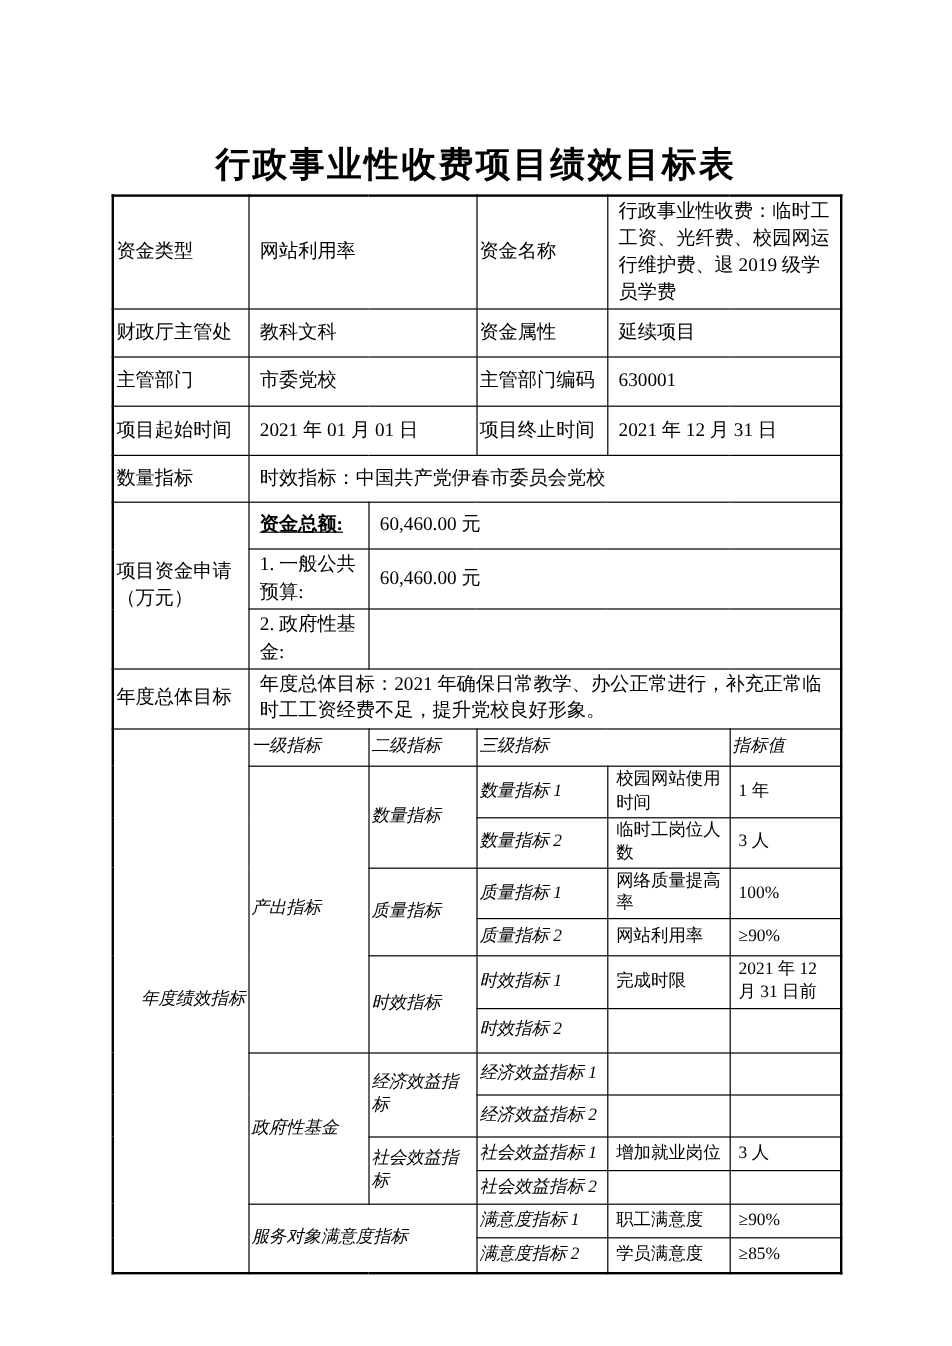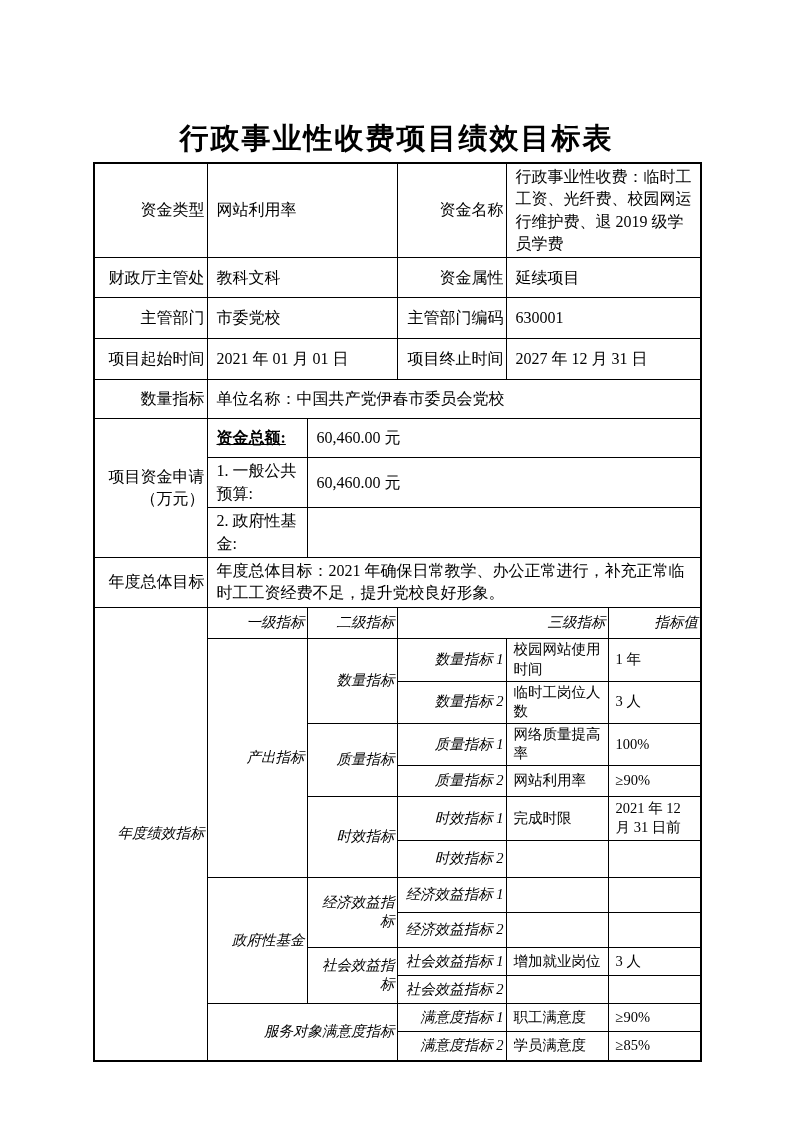--- a/index.html
+++ b/index.html
@@ -39,21 +39,21 @@
     border: 1px solid #000;
     font-weight: normal;
     font-size: 16px;
     line-height: 1.4;
     padding: 2px 4px;
     vertical-align: middle;
     word-break: break-all;
     overflow: hidden;
   }
   td.lab {
-    text-align: right;
+    text-align: left;
     padding: 2px 2px;
   }
   td.val {
     text-align: left;
     padding: 2px 6px 2px 9px;
   }
   td.bold { font-weight: bold; text-decoration: underline; }
   
   tr.perf td, tr.perf th {
     font-size: 14.5px;
@@ -99,26 +99,26 @@
     <tr style="height:41px">
       <td class="lab">主管部门</td>
       <td class="val" colspan="2">市委党校</td>
       <td class="lab">主管部门编码</td>
       <td class="val" colspan="2">630001</td>
     </tr>
     <tr style="height:41px">
       <td class="lab">项目起始时间</td>
       <td class="val" colspan="2">2021 年 01 月 01 日</td>
       <td class="lab">项目终止时间</td>
-      <td class="val" colspan="2">2027 年 12 月 31 日</td>
+      <td class="val" colspan="2">2021 年 12 月 31 日</td>
     </tr>
 
     <tr style="height:39px">
       <td class="lab">数量指标</td>
-      <td class="val" colspan="5">单位名称：中国共产党伊春市委员会党校</td>
+      <td class="val" colspan="5">时效指标：中国共产党伊春市委员会党校</td>
     </tr>
 
     <tr style="height:39px">
       <td class="lab" rowspan="3">项目资金申请（万元）</td>
       <td class="val bold">资金总额:</td>
       <td class="val" colspan="4">60,460.00 元</td>
     </tr>
     <tr style="height:41px">
       <td class="val">1. 一般公共预算:</td>
       <td class="val" colspan="4">60,460.00 元</td>

